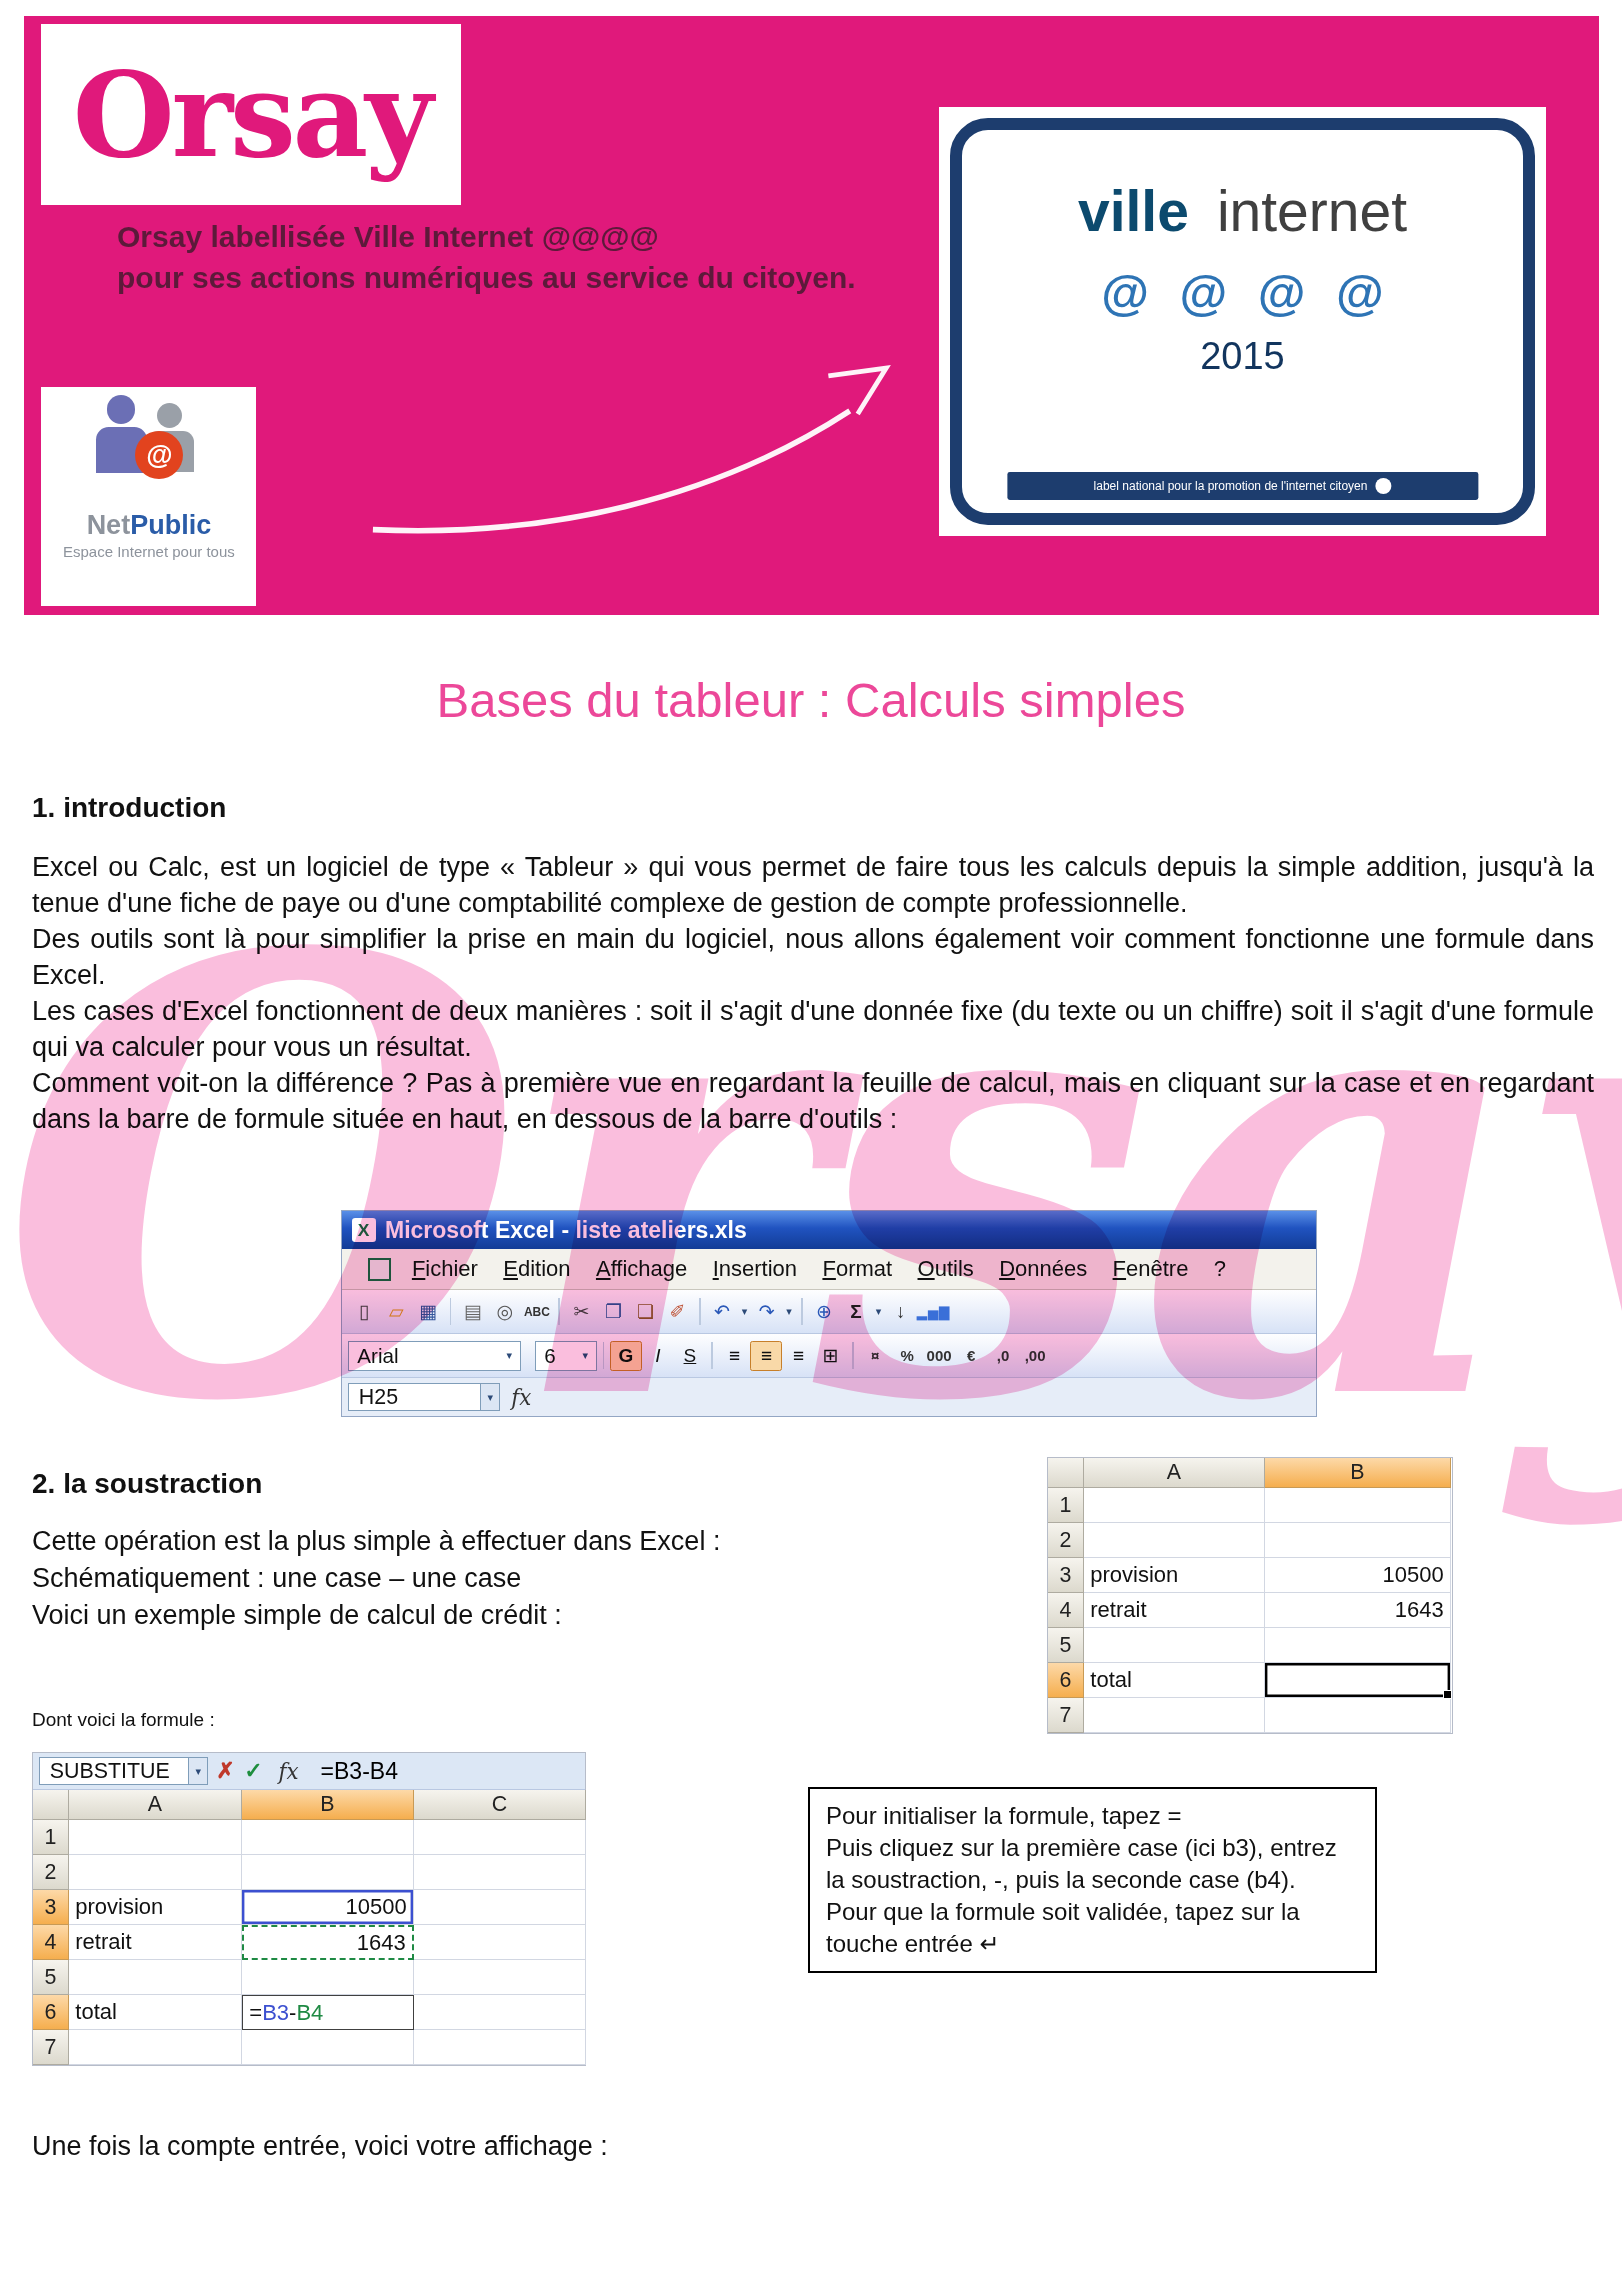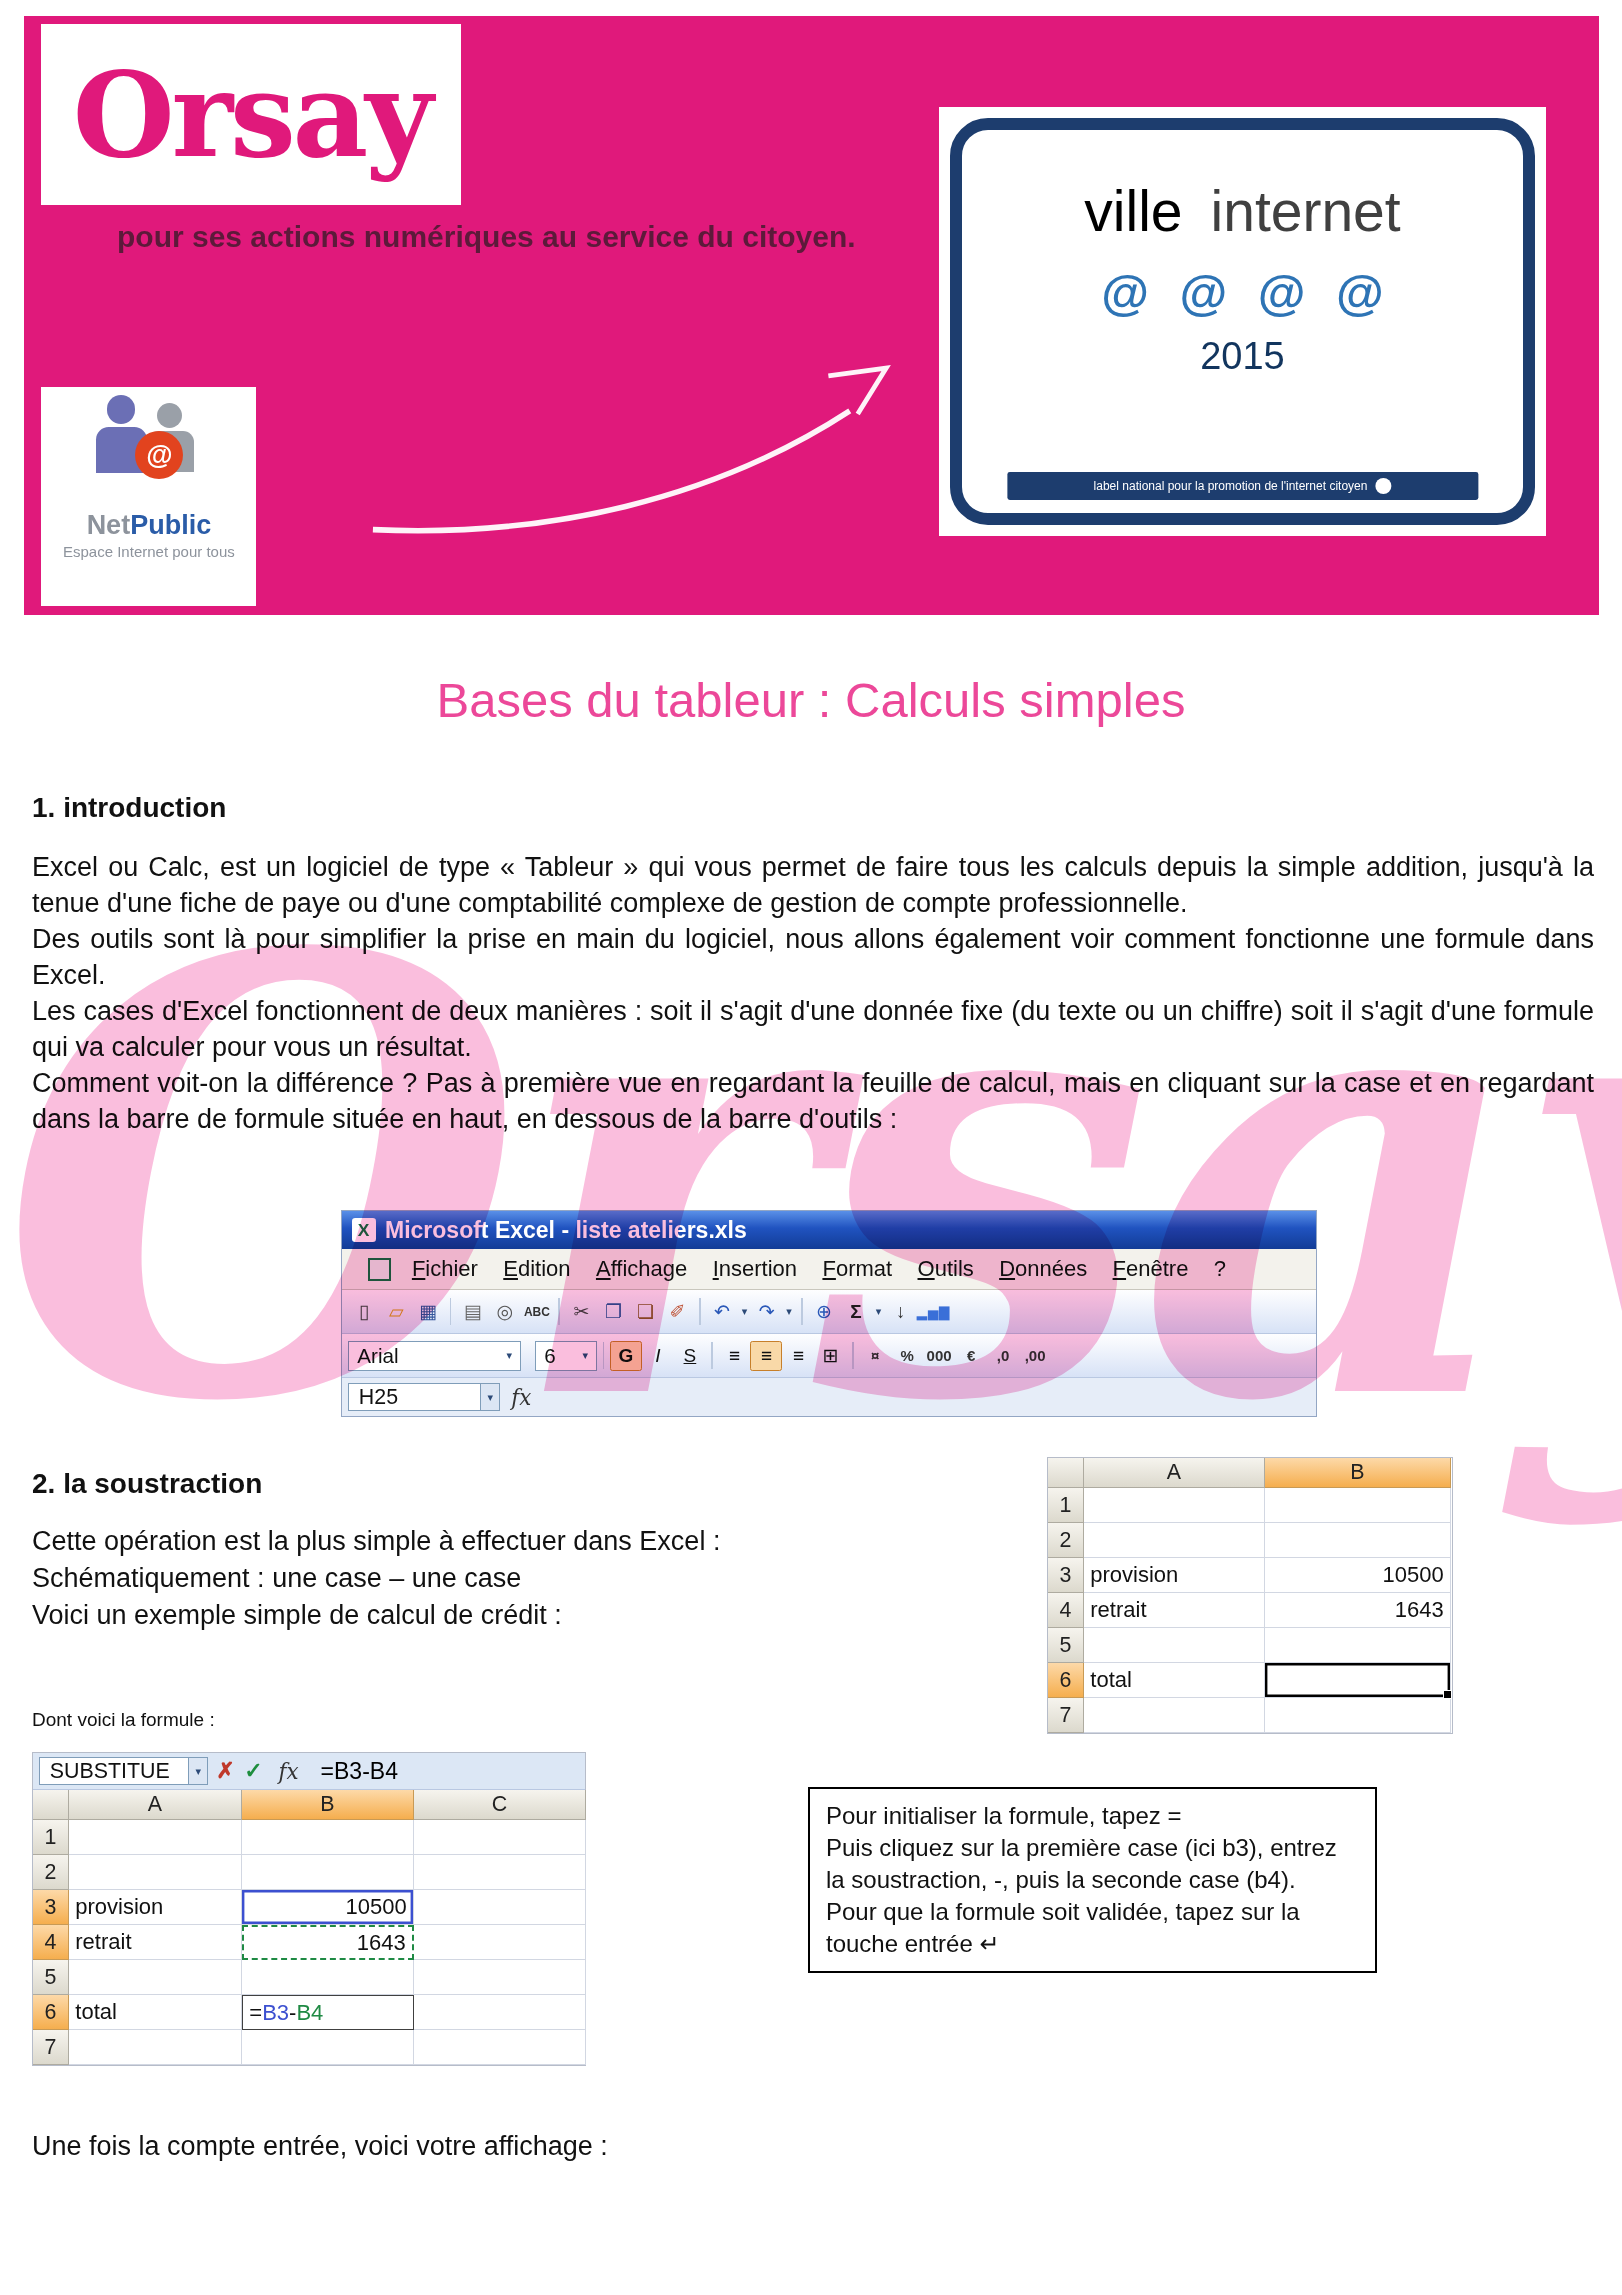--- a/index.html
+++ b/index.html
@@ -19,21 +19,21 @@
   .np-b2{position:absolute;left:59px;top:36px;width:46px;height:41px;border-radius:11px 11px 0 0;background:#9aa0a8;}
   .np-at{position:absolute;left:46px;top:36px;width:48px;height:48px;border-radius:50%;background:#e2431e;color:#fff;
          font-weight:700;font-size:27px;display:grid;place-items:center;}
   .np-name{font-size:27px;font-weight:700;margin-top:20px;}
   .np-net{color:#8d939c;}.np-public{color:#2a5ca8;}
   .np-sub{font-size:15px;color:#8d939c;margin-top:1.6px;}
   .swoosh{position:absolute;left:341px;top:333px;}
   .badge{position:absolute;left:915px;top:91px;width:607px;height:429px;background:#fff;}
   .badge-inner{position:absolute;inset:11px;border:12.7px solid #1d3d6e;border-radius:38px;background:#fff;text-align:center;}
   .badge-title{margin-top:48px;font-size:57px;}
-  .bt-bold{font-weight:400;color:#000000;}
+  .bt-bold{font-weight:700;color:#0c4a6e;}
   .bt-light{font-weight:400;color:#404040;margin-left:28px;}
   .badge-ats{margin-top:20.6px;}
   .badge-ats span{font-size:49px;font-weight:700;color:#2e74b5;margin:0 13.5px;}
   .badge-year{margin-top:14.3px;font-size:38px;color:#12355e;font-weight:500;}
   .badge-strip{position:absolute;left:50%;transform:translateX(-50%);bottom:12.7px;width:84%;height:28.5px;background:#1d3d6e;
                color:#fff;font-size:12px;display:flex;align-items:center;justify-content:center;gap:8px;border-radius:2.4px;}
   .strip-dot{width:16px;height:16px;border-radius:50%;background:#fff;flex:0 0 auto;}
 
   
   .doc-title{position:absolute;left:0;top:672px;width:100%;text-align:center;font-size:49px;color:#ec4899;}
@@ -118,20 +118,21 @@
 </head>
 <body>
 
 <div class="page">
 
   <div class="banner">
     <div class="orsay-box">
       <span>Orsay</span>
     </div>
     <div class="tagline">
+      <div>Orsay labellisée Ville Internet @@@@</div>
       <div>pour ses actions numériques au service du citoyen.</div>
     </div>
 
     <div class="np-box">
       <div class="np-g">
         <div class="np-h1"></div>
         <div class="np-b1"></div>
         <div class="np-h2"></div>
         <div class="np-b2"></div>
         <div class="np-at">@</div>

